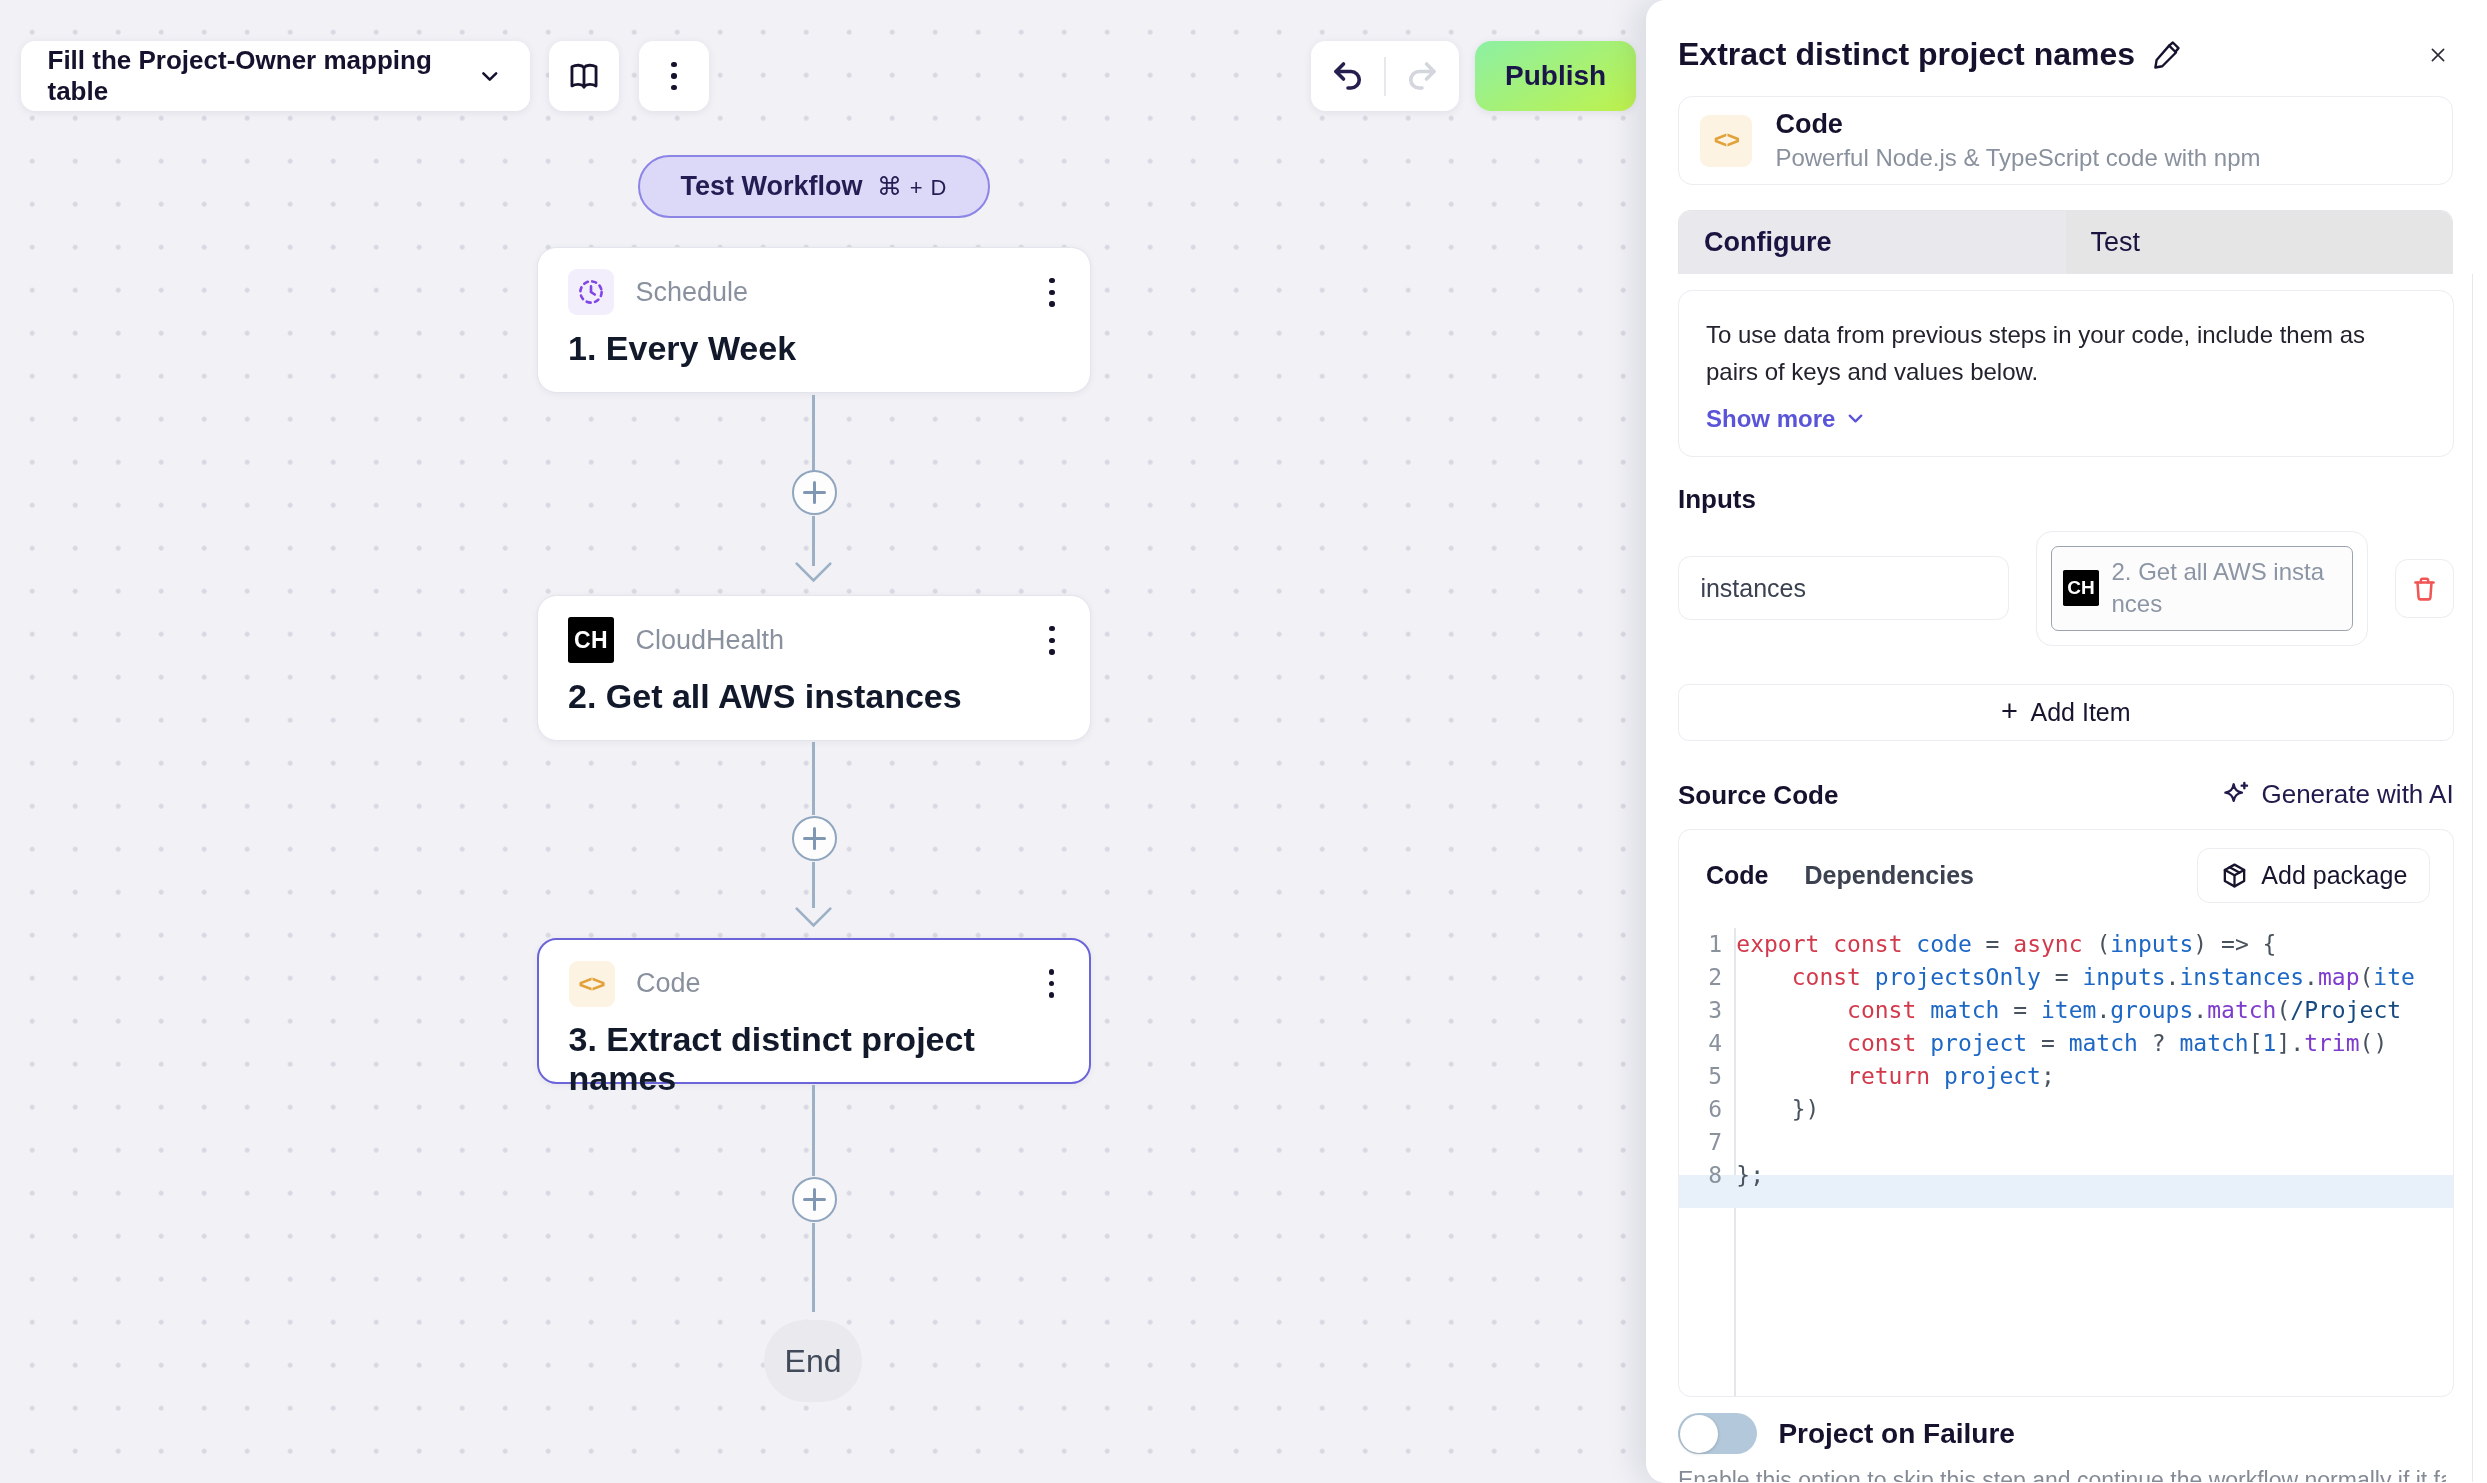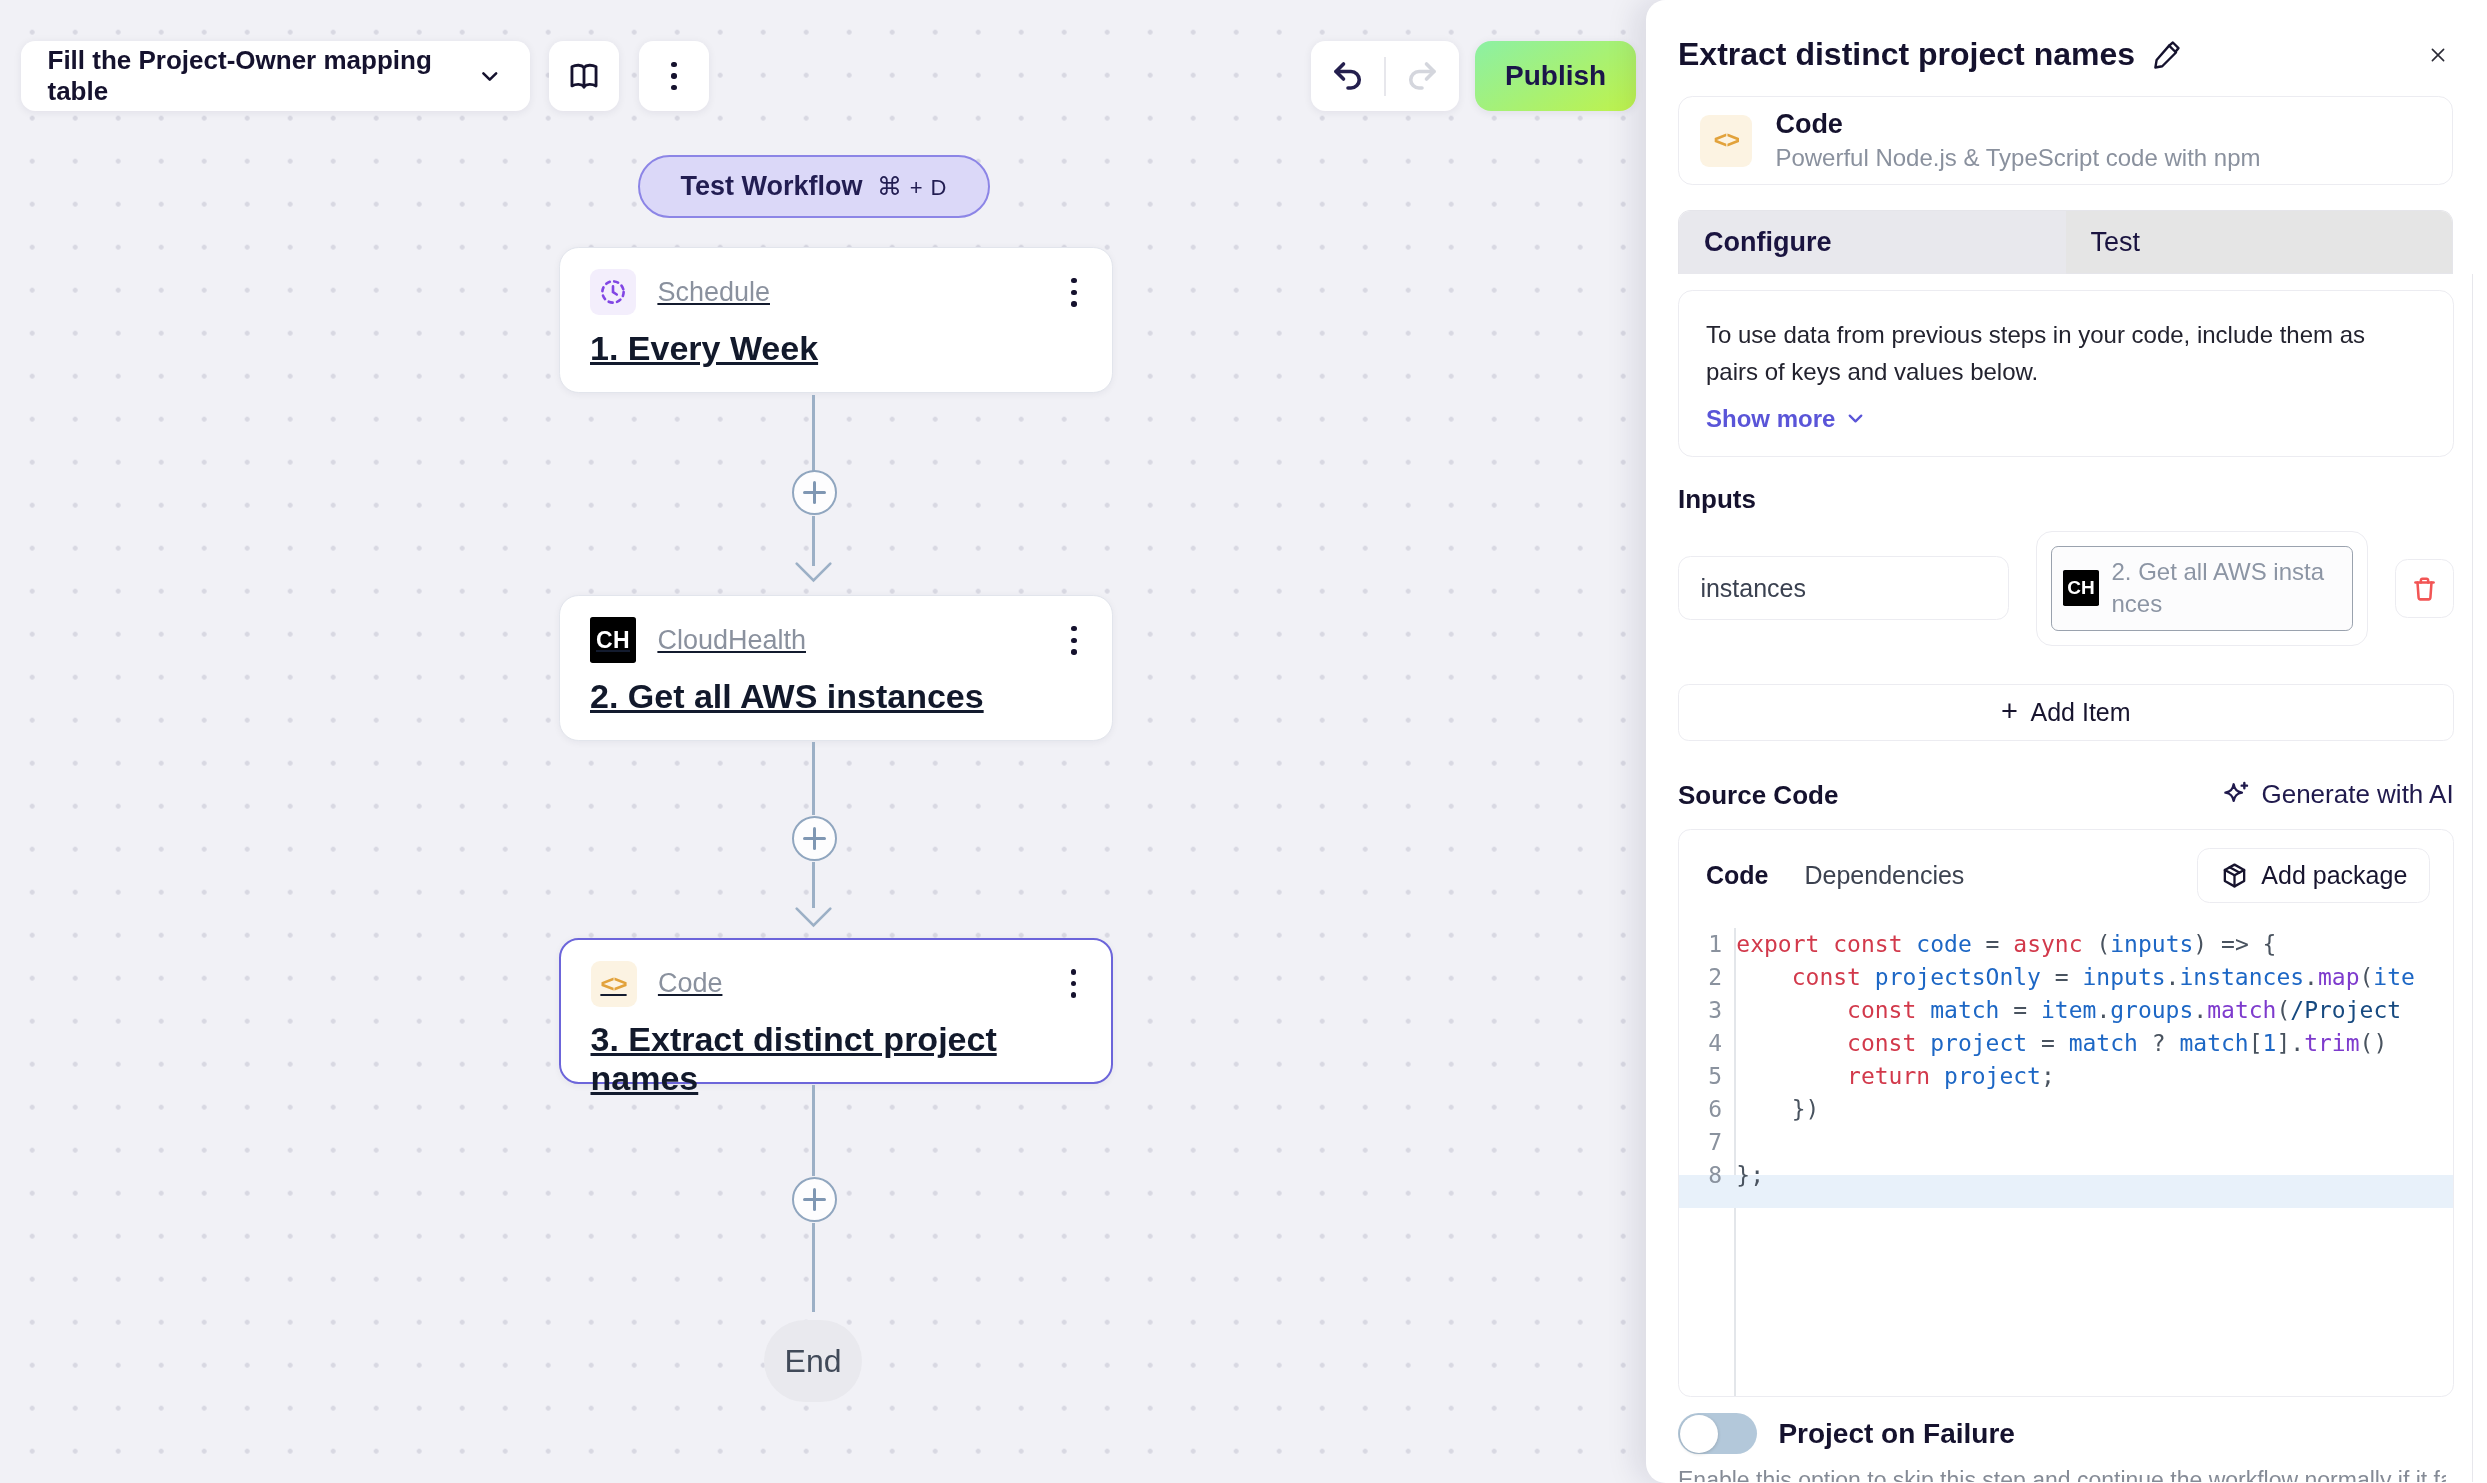--- a/index.html
+++ b/index.html
@@ -41,24 +41,24 @@
     position:absolute; top:155px; left:638px; width:352px; height:63px;
     background:#dbd8f8; border:2.7px solid #8c85e6; border-radius:32px;
     display:flex; align-items:center; justify-content:center; gap:14.3px;
     cursor:pointer;
   }
   .test-pill .tp-label { font-size:27px; font-weight:600; color:#221d52; }
   .test-pill .tp-short { font-size:22px; font-weight:500; color:#221d52; letter-spacing:0.9px; }
   .test-pill .tp-short .cmd { font-size:25px; }
 
   .node {
-    position:absolute; left:559px; width:554px; height:146px;
+    position:absolute; left:537px; width:554px; height:146px;
     background:#fff; border:1.8px solid #e2e5ec; border-radius:19.7px;
     box-shadow:0 1.8px 7.1px rgba(22,20,60,.05);
-    padding:21.4px 30px 0 30px; cursor:pointer;text-decoration:underline;
+    padding:21.4px 30px 0 30px; cursor:pointer;
   }
   .node.selected { border:2.7px solid #6c65da; padding:20.5px 29.5px 0 29.5px; }
   .node-head { display:flex; align-items:center; }
   .node-icon {
     width:46px; height:46px; border-radius:9px;
     display:flex; align-items:center; justify-content:center; flex:0 0 auto;
   }
   .node-icon.schedule { background:#f3eefc; }
   .node-icon.ch { background:#000; border-radius:2.7px; color:#fff; font-size:23px; font-weight:600; letter-spacing:0.4px; }
   .node-icon.code { background:#fcf3e2; color:#e2a23b; font-size:24px; font-weight:700; letter-spacing:-0.9px; }
@@ -140,21 +140,21 @@
     font-size:25px; font-weight:500; color:#17142e; cursor:pointer; }
   .add-item .plus-glyph { font-size:29px; font-weight:400; margin-top:-2.7px; }
 
   .source-row { margin-top:38px; display:flex; align-items:center; }
   .generate-ai { margin-left:auto; display:flex; gap:10.7px;
     font-size:26px; font-weight:500; color:#201a4d; cursor:pointer; }
 
   .code-box { margin-top:18px; border:1.8px solid #ececf1; border-radius:12.5px; height:568px; overflow:hidden; }
   .code-head { display:flex; align-items:center; padding:18px 23px 9px 27px; }
   .code-tab { font-size:25px; font-weight:700; color:#15122e; cursor:pointer; }
-  .dep-tab { font-size:25px; color:#3c4250; margin-left:36px; cursor:pointer; }
+  .dep-tab { font-size:25px; color:#3c4250; margin-left:36px; cursor:pointer;font-weight:bold; }
   .add-package { margin-left:auto; height:55px; border:1.8px solid #ececf1; border-radius:12.5px;
     display:flex; align-items:center; gap:12.5px; padding:0 21.4px;
     font-size:25px; font-weight:500; color:#17142e; cursor:pointer; }
   .editor { position:relative; margin-top:5.4px; height:472px;
     font-family:"DejaVu Sans Mono","Liberation Mono",monospace; font-size:23px; }
   .gutter-line { position:absolute; left:55px; top:0; bottom:0; width:1.8px; background:#e3e6ea; }
   .active-line-bg { position:absolute; left:0; right:0; height:33px; background:#e8f1fa; }
   .code-line { position:relative; display:flex; height:33px; line-height:33px; white-space:pre; }
   .ln { width:43px; text-align:right; color:#8a929e; flex:0 0 auto; }
   .lc { padding-left:14.3px; overflow:hidden; }

